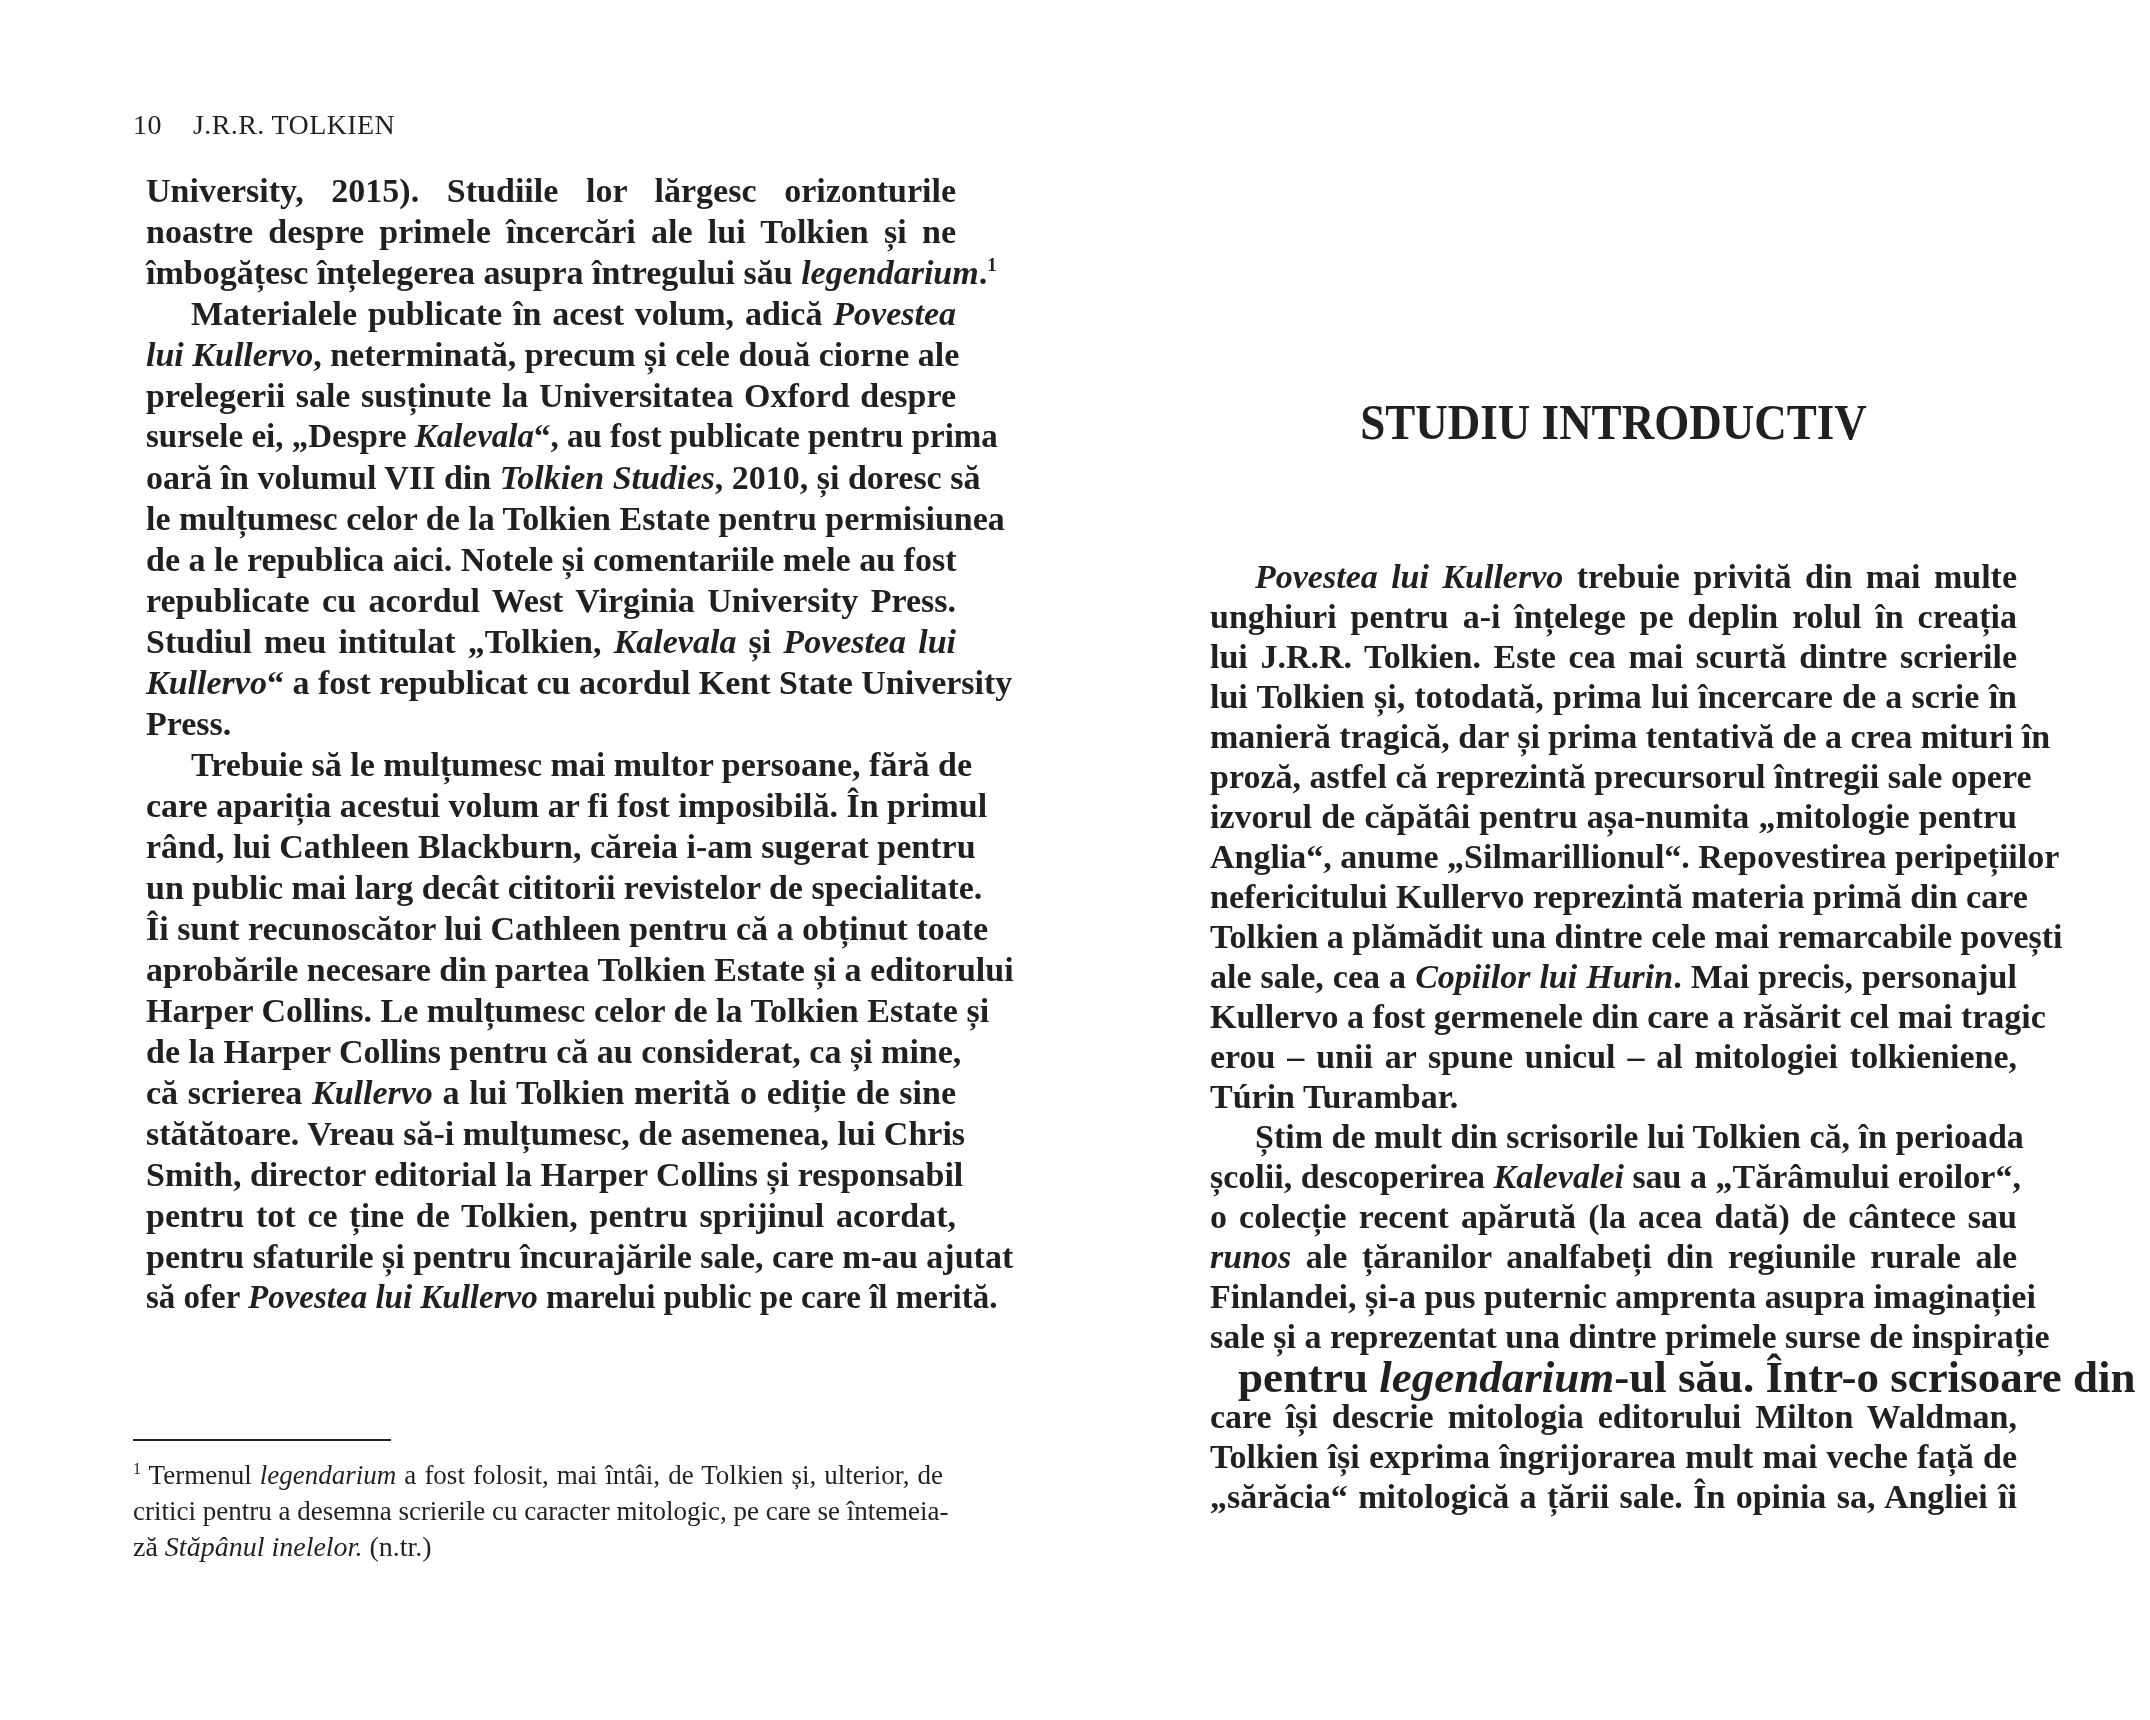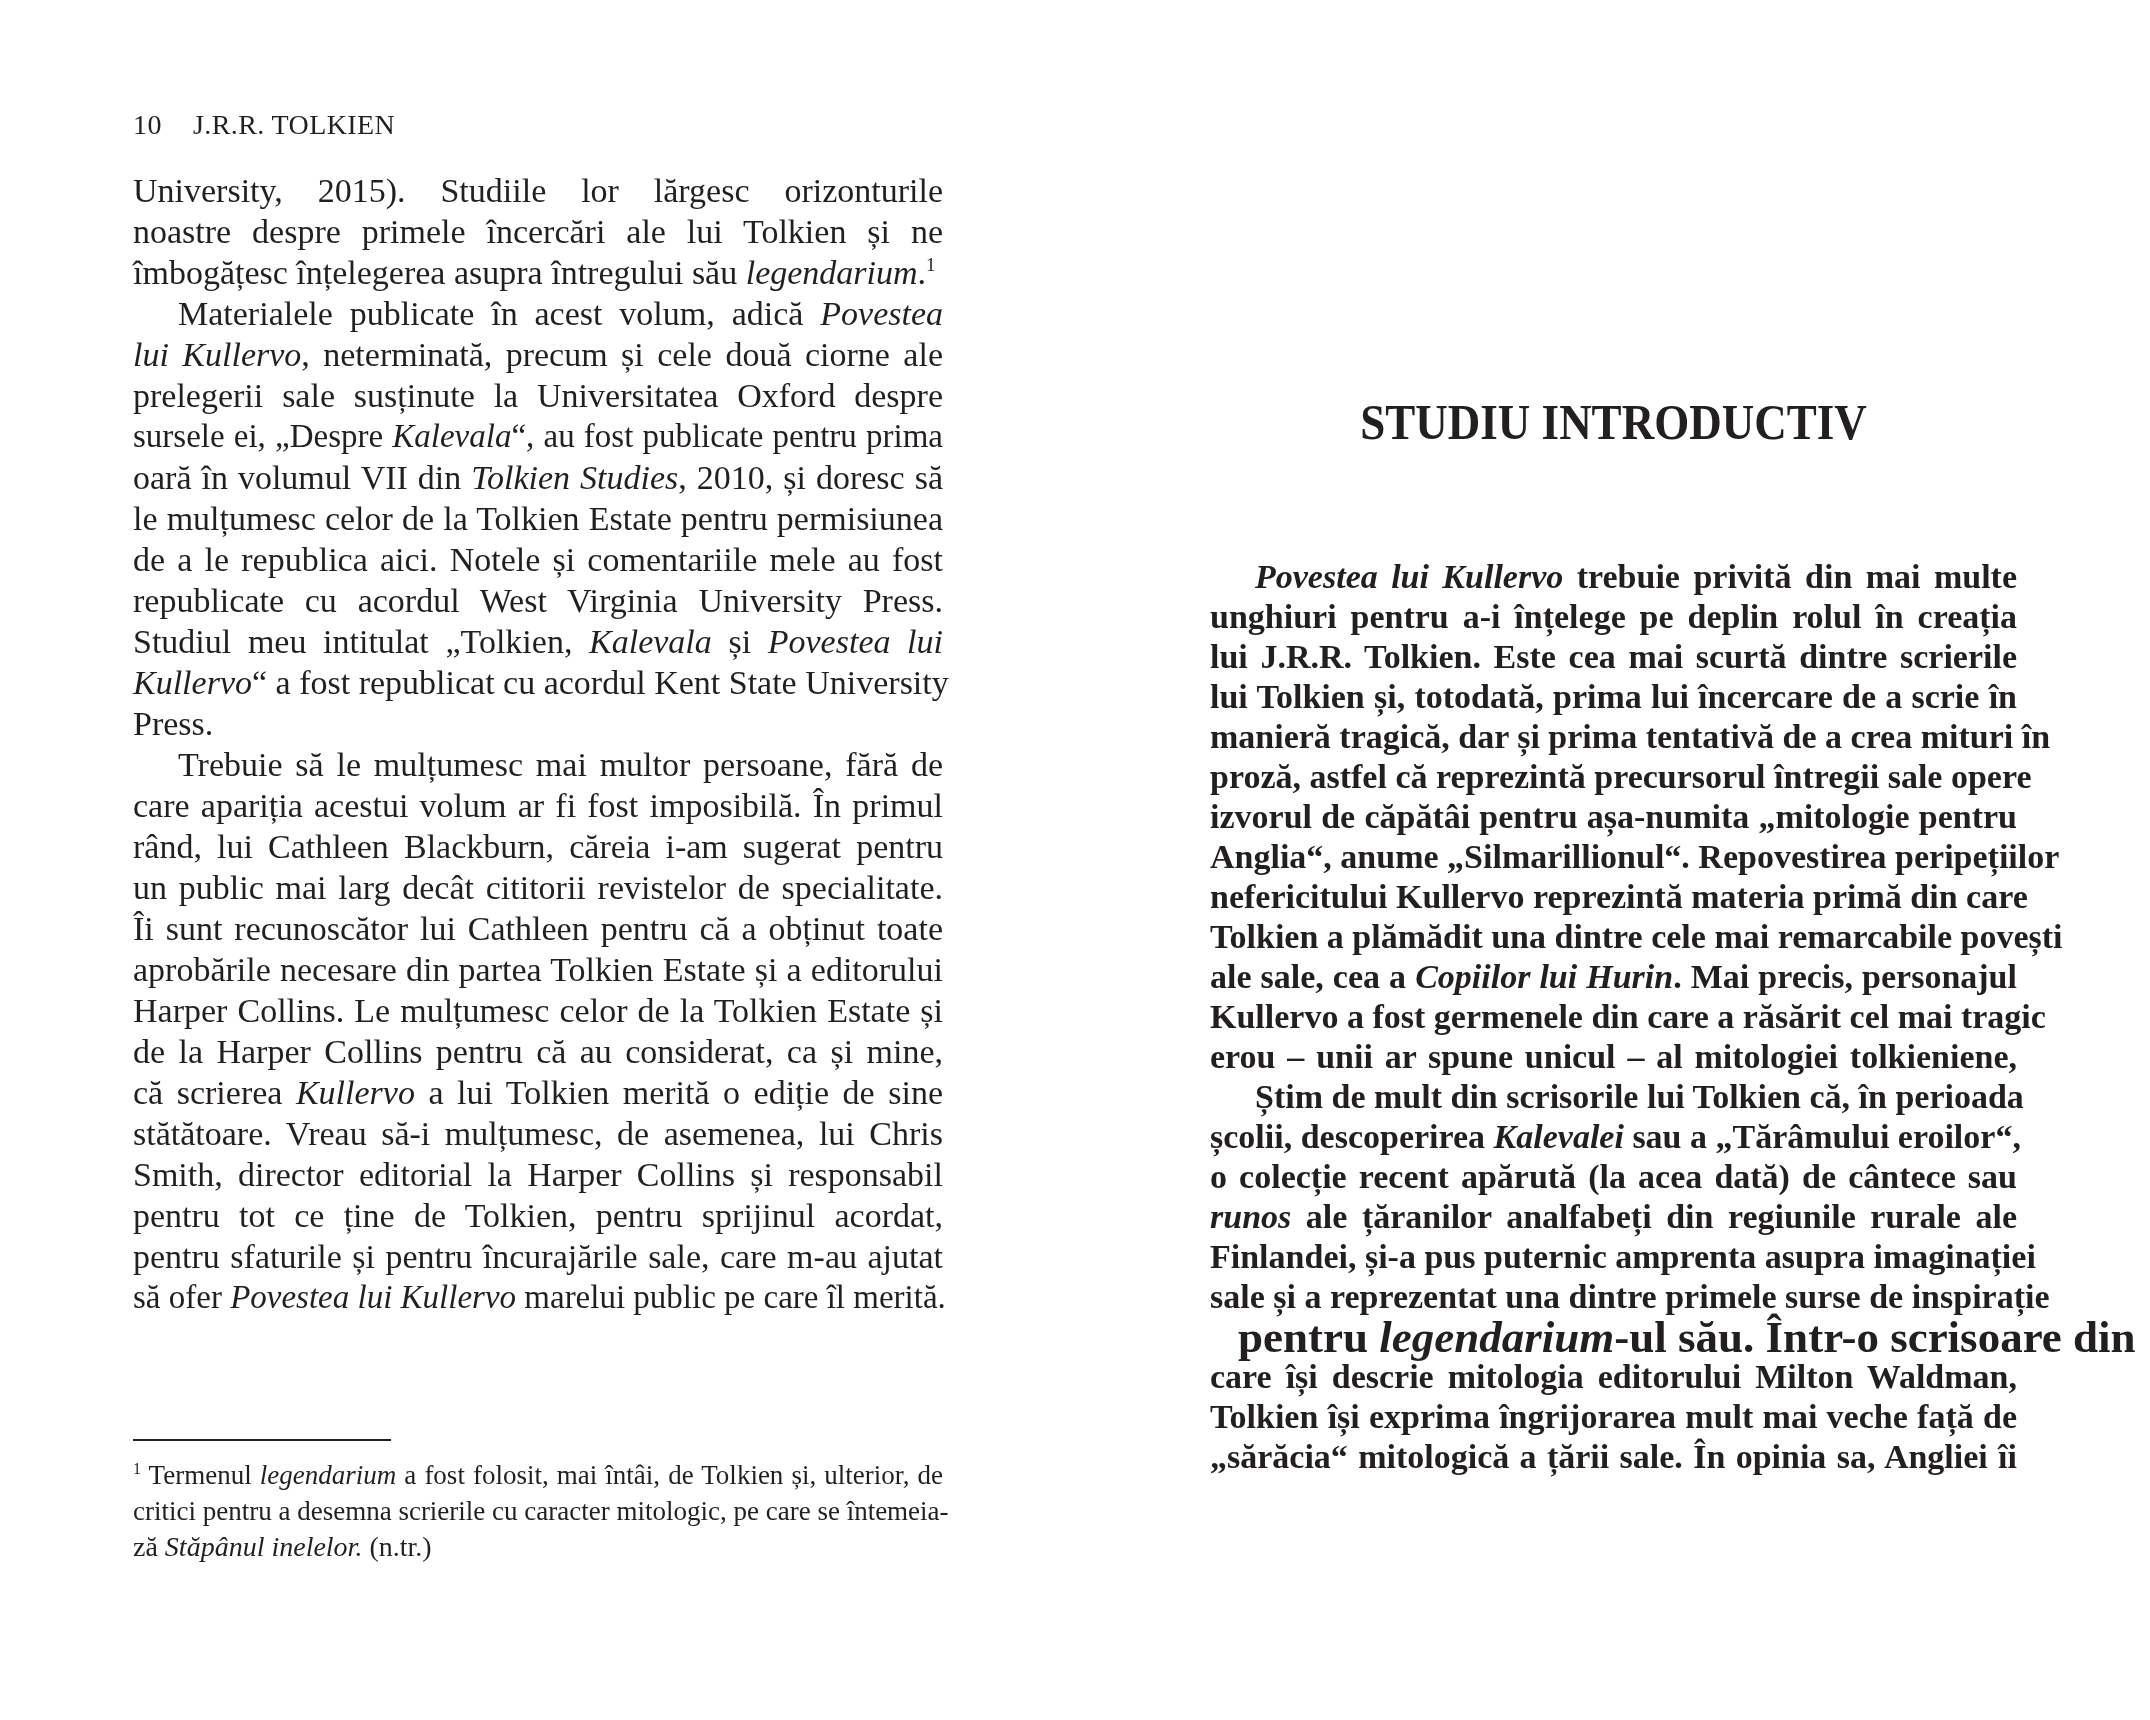--- a/index.html
+++ b/index.html
@@ -16,21 +16,21 @@
   .page-right { left: 1075px; width: 1076px; }
 
   .running-head {
     position: absolute; left: 133px; top: 109px;
     font-size: 28px; line-height: 32px; letter-spacing: 0.4px;
     white-space: nowrap;
   }
   .running-head .folio { display: inline-block; width: 60px; }
 
   .col { position: absolute; }
-  .col-left { left: 133px; top: 170px; width: 810px; }
+  .col-left { left: 146px; top: 170px; width: 810px; font-weight: bold; }
   .col-right { left: 1210px; top: 557px; width: 807px; font-weight: bold; }
 
   .line {
     height: 41px; line-height: 41px;
     font-size: 34px;
     text-align: justify; text-align-last: justify;
     white-space: nowrap; overflow: visible;
     word-spacing: 0;
   }
   .col-right .line { height: 40px; line-height: 40px; }
@@ -113,20 +113,21 @@
     <div class="line"><span>lui Tolkien și, totodată, prima lui încercare de a scrie în</span></div>
     <div class="line"><span>manieră tragică, dar și prima tentativă de a crea mituri în</span></div>
     <div class="line"><span>proză, astfel că reprezintă precursorul întregii sale opere</span></div>
     <div class="line"><span>izvorul de căpătâi pentru așa-numita „mitologie pentru</span></div>
     <div class="line"><span>Anglia“, anume „Silmarillionul“. Repovestirea peripețiilor</span></div>
     <div class="line"><span>nefericitului Kullervo reprezintă materia primă din care</span></div>
     <div class="line"><span>Tolkien a plămădit una dintre cele mai remarcabile povești</span></div>
     <div class="line"><span>ale sale, cea a </span><span class="it">Copiilor lui Hurin</span><span>. Mai precis, personajul</span></div>
     <div class="line"><span>Kullervo a fost germenele din care a răsărit cel mai tragic</span></div>
     <div class="line"><span>erou – unii ar spune unicul – al mitologiei tolkieniene,</span></div>
+    <div class="line last"><span>Túrin Turambar.</span></div>
     <div class="line indent"><span>Știm de mult din scrisorile lui Tolkien că, în perioada</span></div>
     <div class="line"><span>școlii, descoperirea </span><span class="it">Kalevalei</span><span> sau a „Tărâmului eroilor“,</span></div>
     <div class="line"><span>o colecție recent apărută (la acea dată) de cântece sau</span></div>
     <div class="line"><span class="it">runos</span><span> ale țăranilor analfabeți din regiunile rurale ale</span></div>
     <div class="line"><span>Finlandei, și-a pus puternic amprenta asupra imaginației</span></div>
     <div class="line"><span>sale și a reprezentat una dintre primele surse de inspirație</span></div>
     <div class="line" style="font-size: 45px; margin-left: 28px;"><span>pentru </span><span class="it">legendarium</span><span>-ul său. Într-o scrisoare din 1951, în</span></div>
     <div class="line"><span>care își descrie mitologia editorului Milton Waldman,</span></div>
     <div class="line"><span>Tolkien își exprima îngrijorarea mult mai veche față de</span></div>
     <div class="line"><span>„sărăcia“ mitologică a țării sale. În opinia sa, Angliei îi</span></div>

